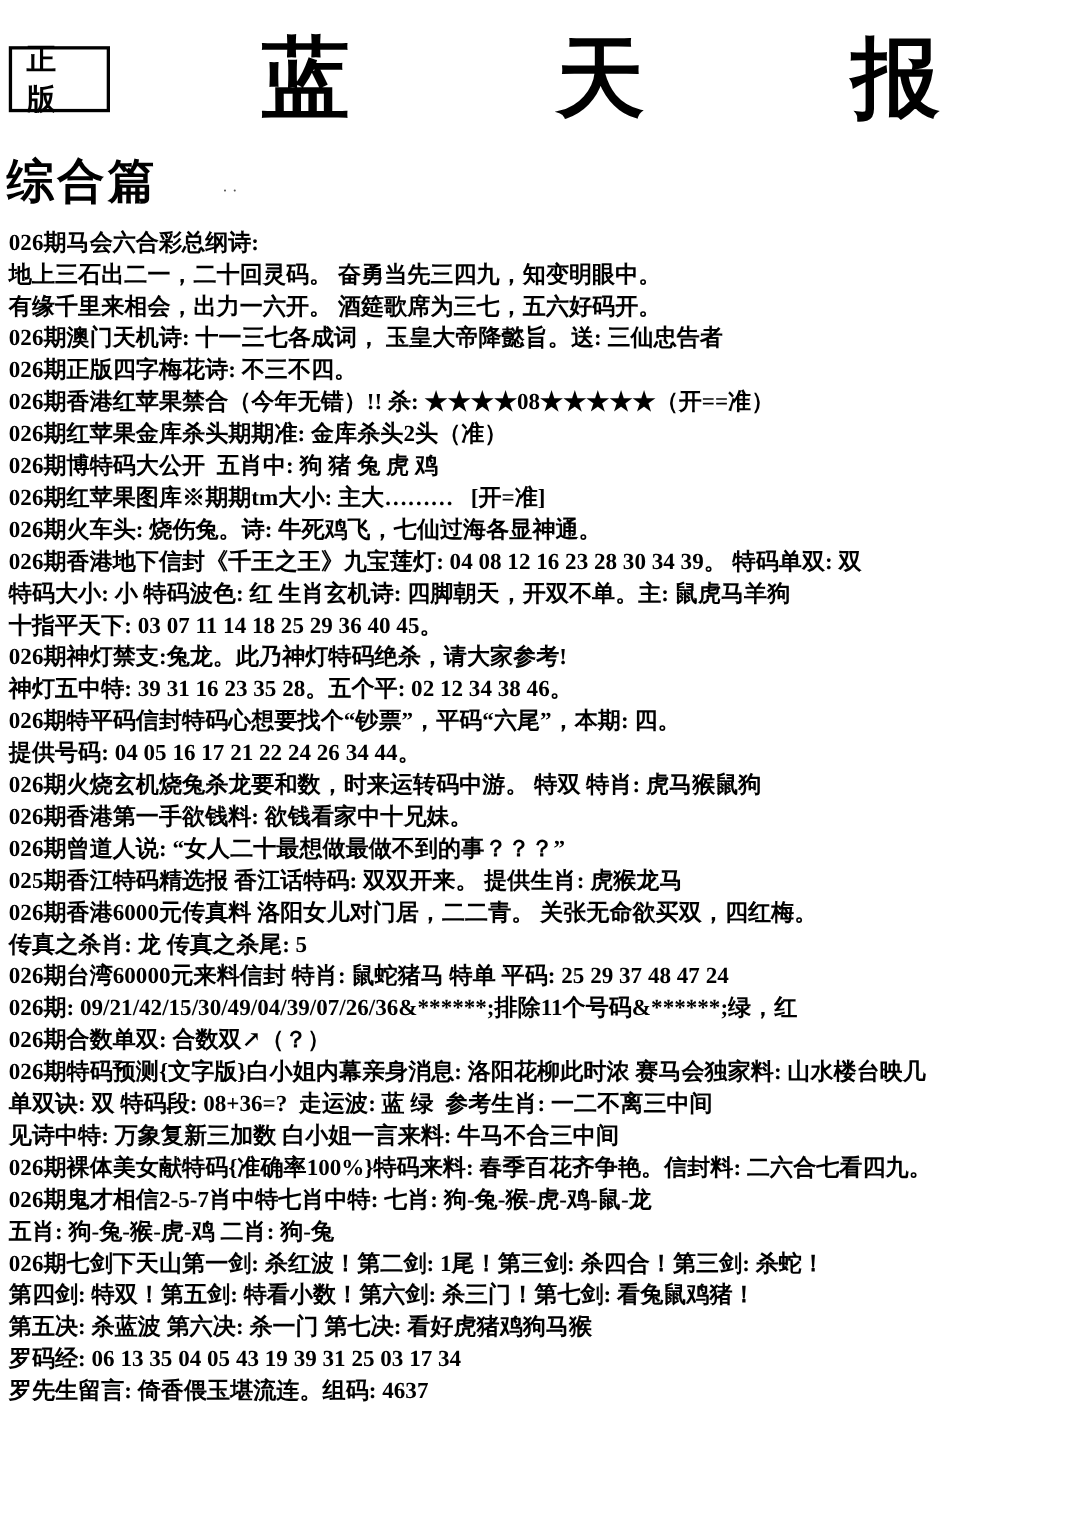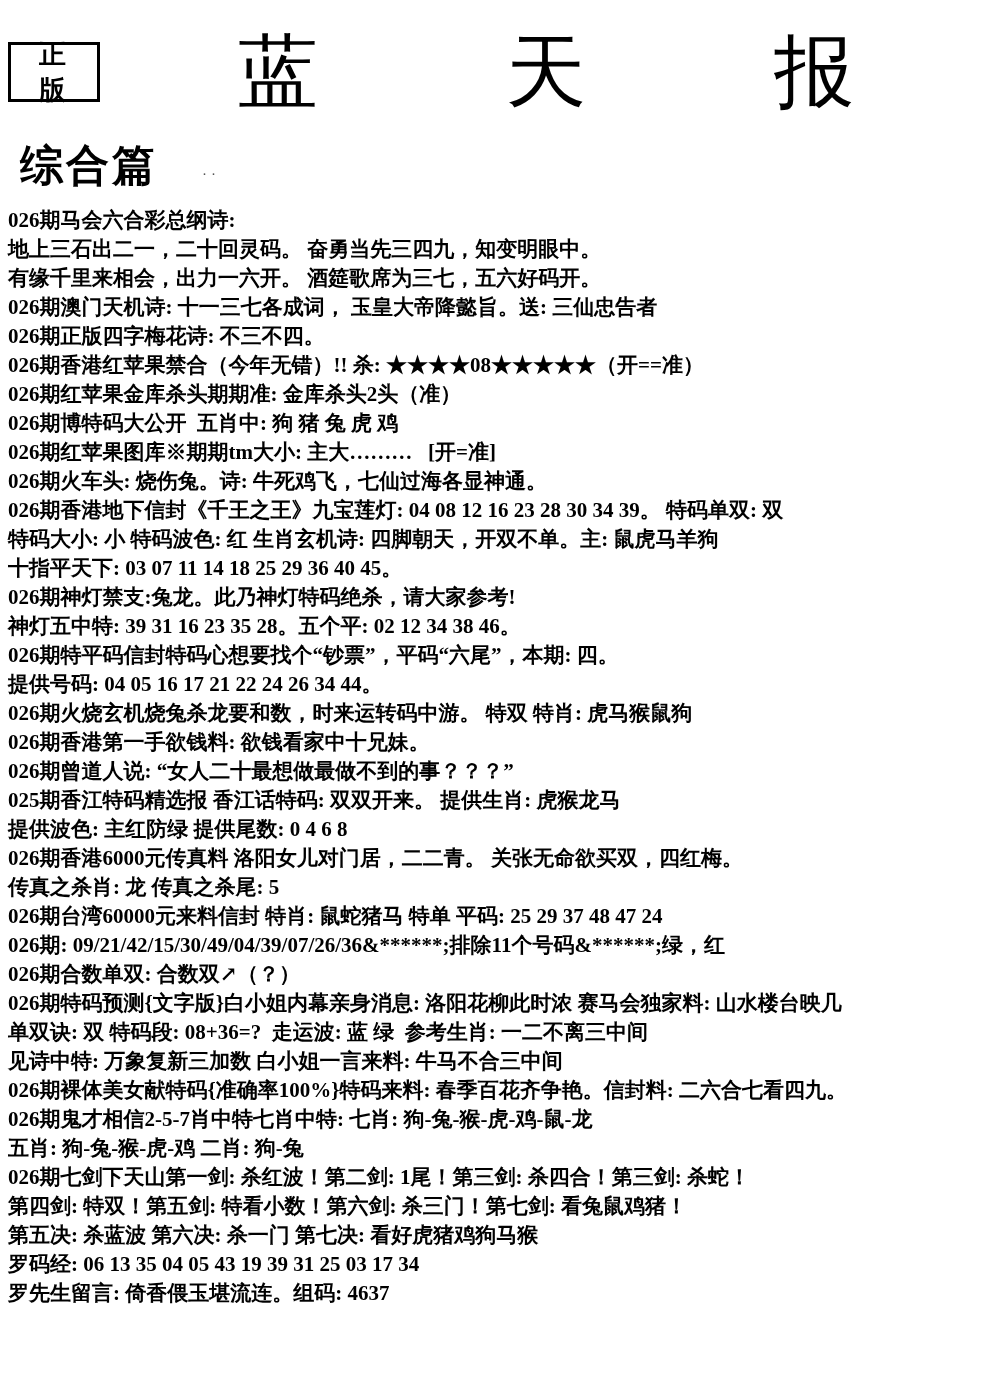--- a/index.html
+++ b/index.html
@@ -6,30 +6,30 @@
   body{
     width:990px;height:1388px;
     background:#ffffff;color:#000000;
     font-family:"Liberation Serif","DejaVu Serif",serif;
     position:relative;overflow:hidden;
   }
   .badge{
     position:absolute;left:8px;top:42px;width:92px;height:60px;
     border:3px solid #000;box-sizing:border-box;
     display:flex;align-items:center;justify-content:center;
-    font-size:27px;letter-spacing:12px;padding-left:28px;
+    font-size:27px;letter-spacing:12px;padding-left:13px;
     font-weight:600;
   }
   .masthead{
     position:absolute;left:238px;top:28px;
-    font-size:80px;font-weight:400;letter-spacing:84px;
+    font-size:80px;font-weight:700;letter-spacing:84px;
     white-space:nowrap;line-height:1.1;
   }
   .section-title{
-    position:absolute;left:20px;top:142px;
+    position:absolute;left:6px;top:142px;
     font-size:43px;font-weight:700;letter-spacing:3px;
     line-height:1.1;
   }
   .section-dots{
     position:absolute;left:202px;top:166px;
     font-size:15px;color:#555;letter-spacing:4px;
   }
   .body-lines{
     position:absolute;left:8px;top:206px;right:0;
     font-size:21px;line-height:29px;
@@ -64,21 +64,20 @@
     <div class="line">特码大小: 小 特码波色: 红 生肖玄机诗: 四脚朝天，开双不单。主: 鼠虎马羊狗</div>
     <div class="line">十指平天下: 03 07 11 14 18 25 29 36 40 45。</div>
     <div class="line">026期神灯禁支:兔龙。此乃神灯特码绝杀，请大家参考!</div>
     <div class="line">神灯五中特: 39 31 16 23 35 28。五个平: 02 12 34 38 46。</div>
     <div class="line">026期特平码信封特码心想要找个“钞票”，平码“六尾”，本期: 四。</div>
     <div class="line">提供号码: 04 05 16 17 21 22 24 26 34 44。</div>
     <div class="line">026期火烧玄机烧兔杀龙要和数，时来运转码中游。 特双 特肖: 虎马猴鼠狗</div>
     <div class="line">026期香港第一手欲钱料: 欲钱看家中十兄妹。</div>
     <div class="line">026期曾道人说: “女人二十最想做最做不到的事？？？”</div>
     <div class="line">025期香江特码精选报 香江话特码: 双双开来。 提供生肖: 虎猴龙马</div>
-    <div class="line">提供波色: 主红防绿 提供尾数: 0 4 6 8</div>
     <div class="line">026期香港6000元传真料 洛阳女儿对门居，二二青。 关张无命欲买双，四红梅。</div>
     <div class="line">传真之杀肖: 龙 传真之杀尾: 5</div>
     <div class="line">026期台湾60000元来料信封 特肖: 鼠蛇猪马 特单 平码: 25 29 37 48 47 24</div>
     <div class="line">026期: 09/21/42/15/30/49/04/39/07/26/36&amp;******;排除11个号码&amp;******;绿，红</div>
     <div class="line">026期合数单双: 合数双↗（？）</div>
     <div class="line">026期特码预测{文字版}白小姐内幕亲身消息: 洛阳花柳此时浓 赛马会独家料: 山水楼台映几</div>
     <div class="line">单双诀: 双 特码段: 08+36=?  走运波: 蓝 绿  参考生肖: 一二不离三中间</div>
     <div class="line">见诗中特: 万象复新三加数 白小姐一言来料: 牛马不合三中间</div>
     <div class="line">026期裸体美女献特码{准确率100%}特码来料: 春季百花齐争艳。信封料: 二六合七看四九。</div>
     <div class="line">026期鬼才相信2-5-7肖中特七肖中特: 七肖: 狗-兔-猴-虎-鸡-鼠-龙</div>

